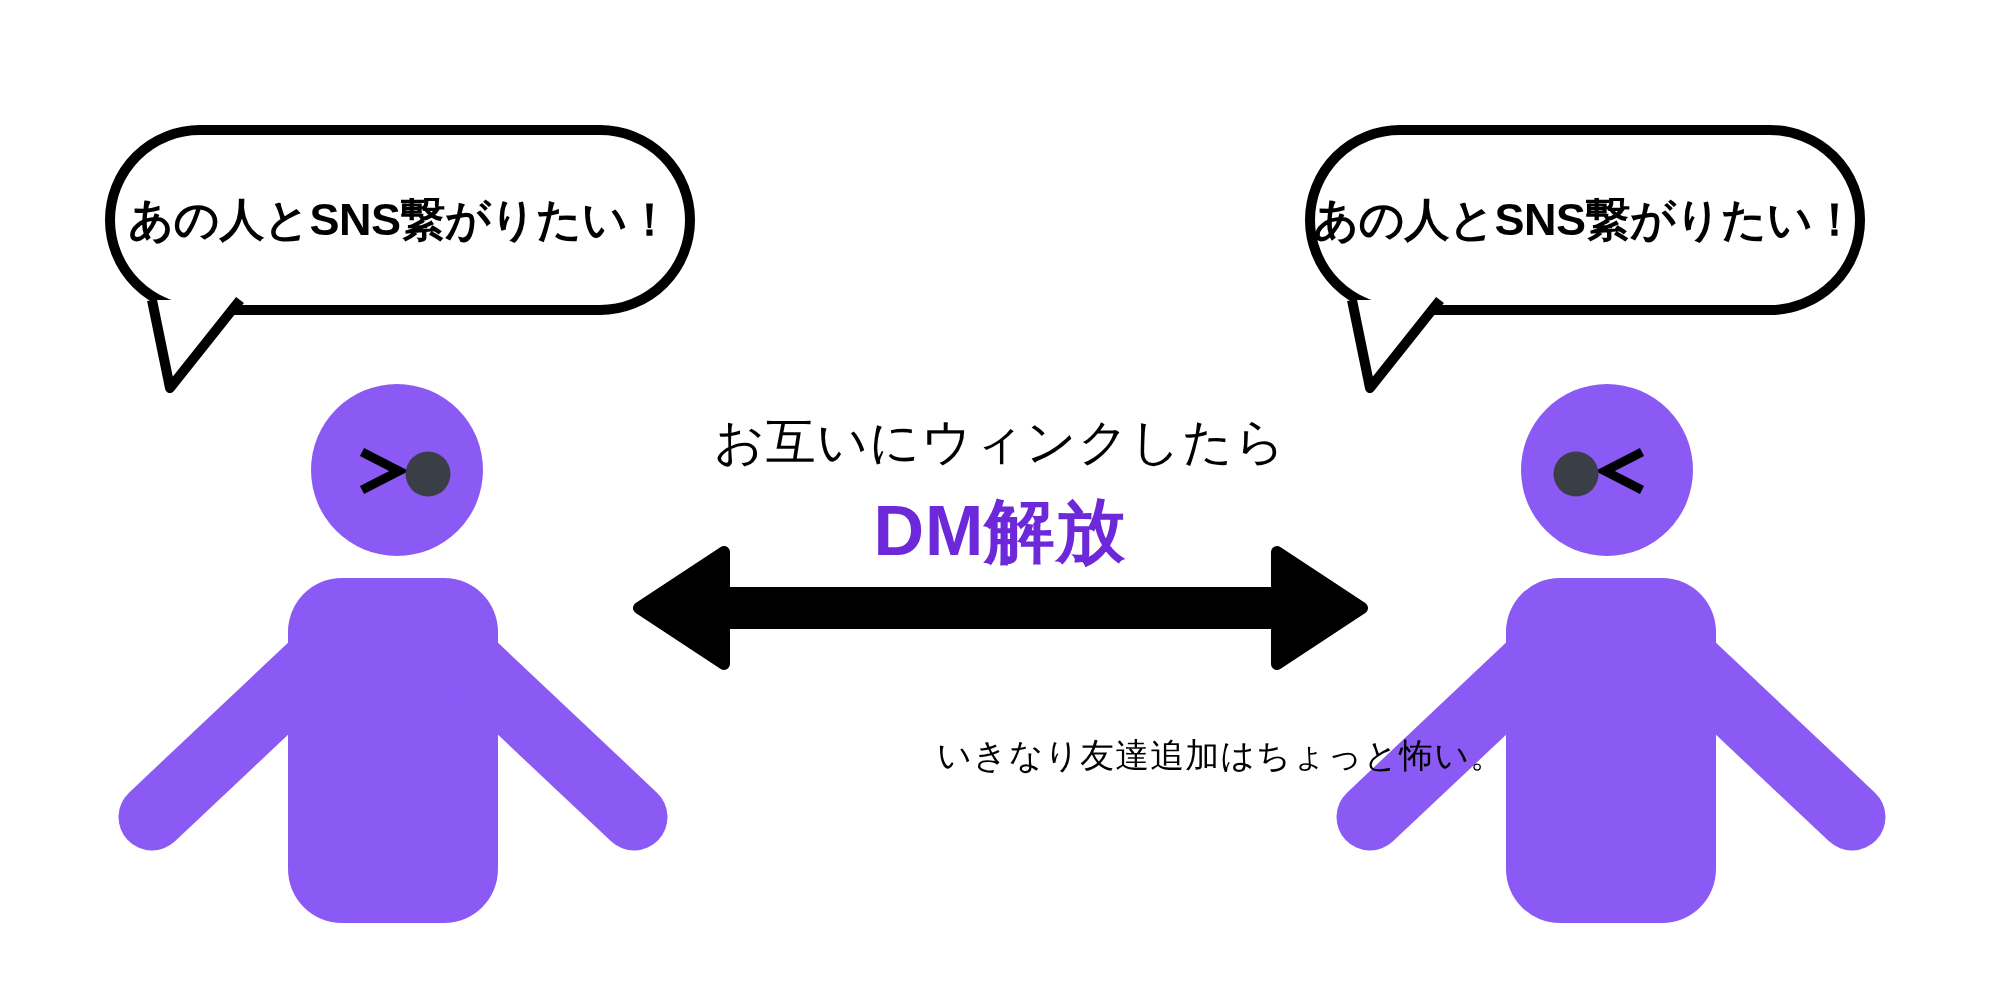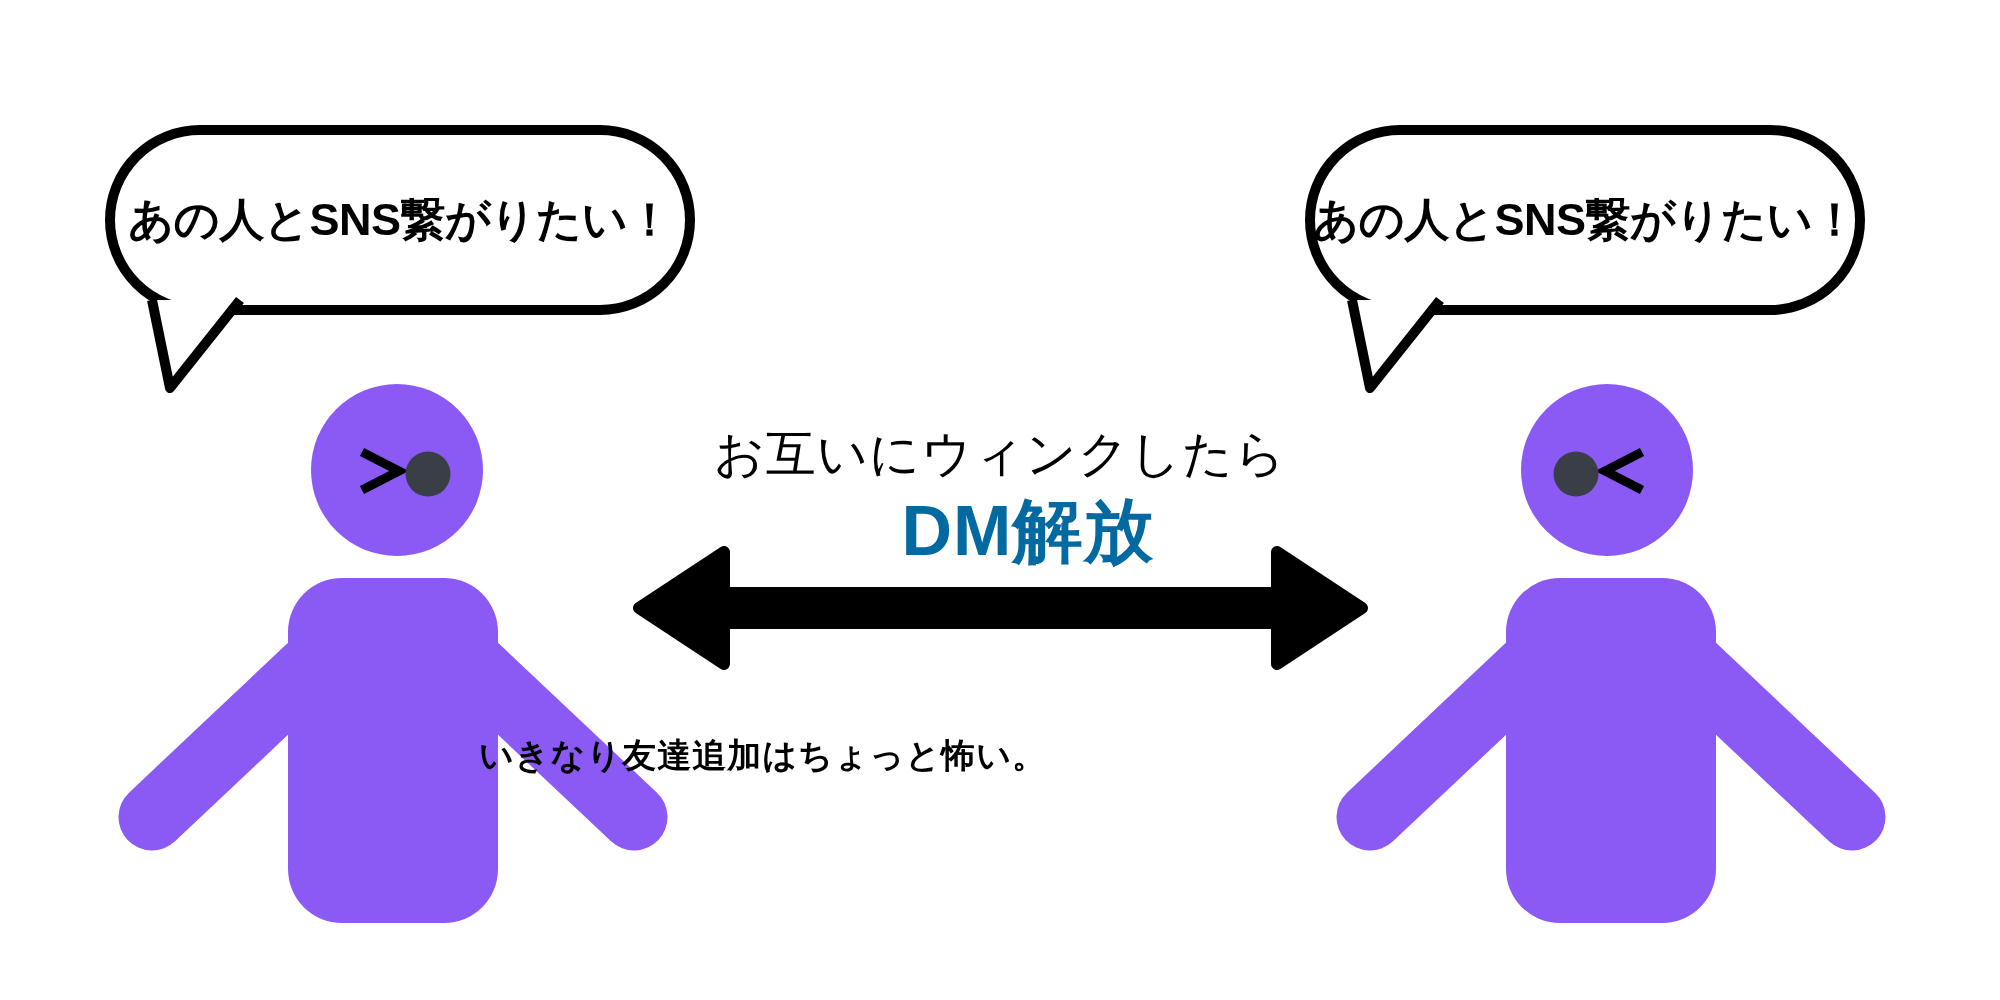--- a/index.html
+++ b/index.html
@@ -17,30 +17,30 @@
   .bubble.right{left:1305px;width:560px;}
   .bubble .txt{
     font-size:45px;font-weight:800;letter-spacing:-0.5px;white-space:nowrap;
   }
   .tail{position:absolute;top:292px;width:130px;height:110px;z-index:2;}
   .tail.left{left:130px;}
   .tail.right{left:1330px;}
   
   .caption{
     position:absolute;left:500px;width:1000px;top:410px;text-align:center;
-    font-size:50px;font-weight:500;line-height:64px;letter-spacing:1px;margin-top:12px;
+    font-size:50px;font-weight:500;line-height:64px;letter-spacing:1px;
   }
   .headline{
-    position:absolute;left:528px;width:1000px;top:486px;text-align:center;
-    font-size:70px;font-weight:800;line-height:90px;color:#0369a1;letter-spacing:1px;
+    position:absolute;left:500px;width:1000px;top:486px;text-align:center;
+    font-size:70px;font-weight:800;line-height:90px;color:#6d28d9;letter-spacing:1px;
   }
   .arrow-svg{position:absolute;left:620px;top:540px;width:760px;height:136px;}
   .notes{
-    position:absolute;left:479px;width:1000px;top:726px;text-align:left;
-    font-size:34px;font-weight:700;line-height:59px;letter-spacing:1px;
+    position:absolute;left:505px;width:1000px;top:726px;text-align:right;
+    font-size:34px;font-weight:400;line-height:59px;letter-spacing:1px;
   }
   
   .figure{position:absolute;top:380px;width:680px;height:560px;}
   .figure.left{left:60px;}
   .figure.right{left:1264px;transform:scaleX(-1);}
 </style>
 </head>
 <body>
 
 <div class="canvas">

